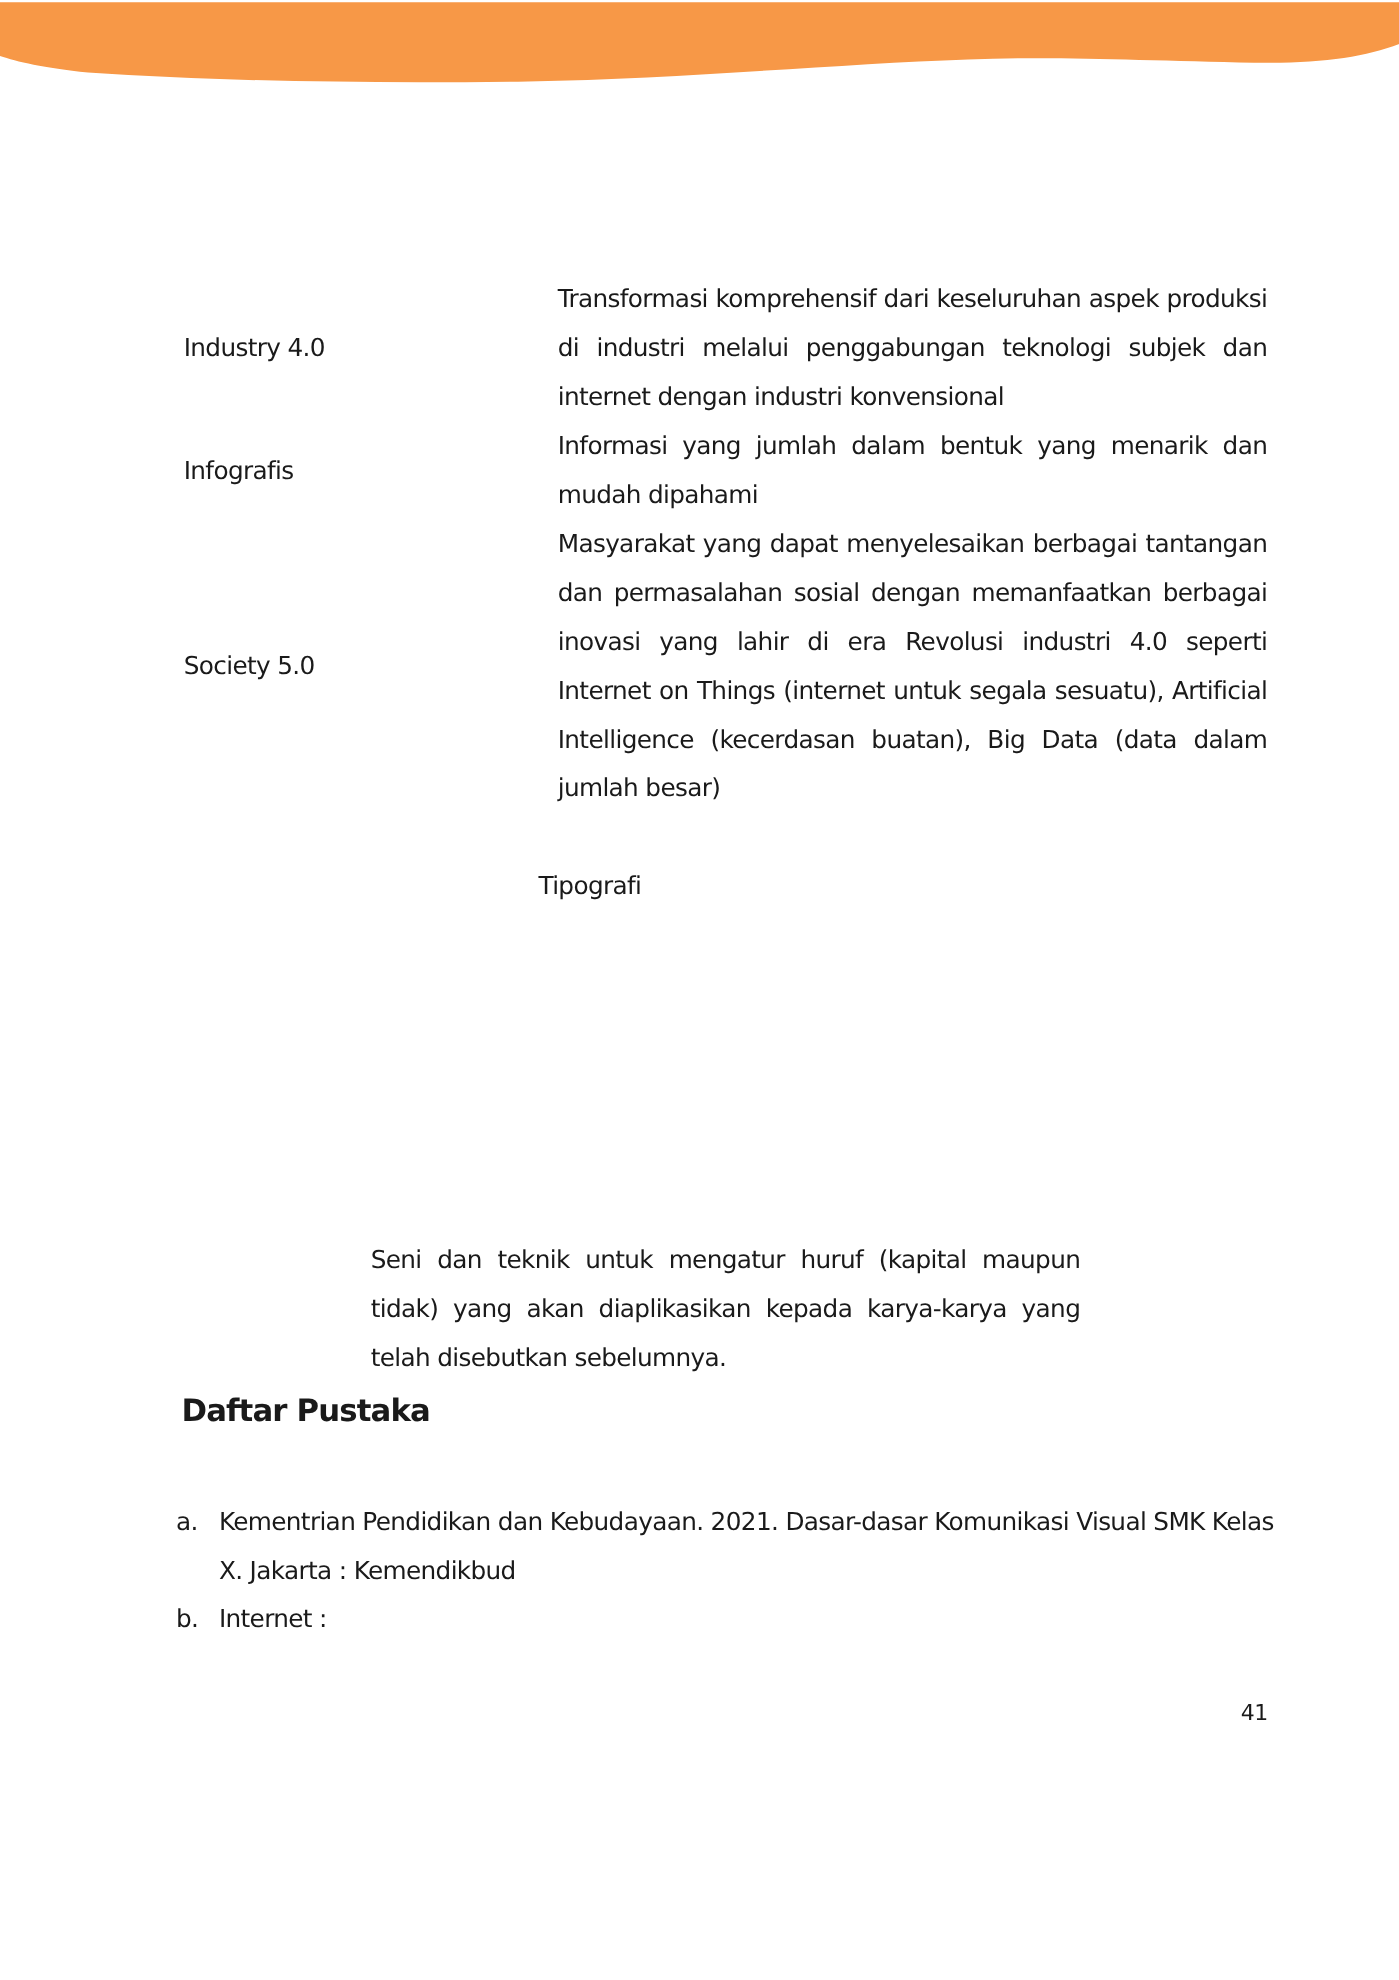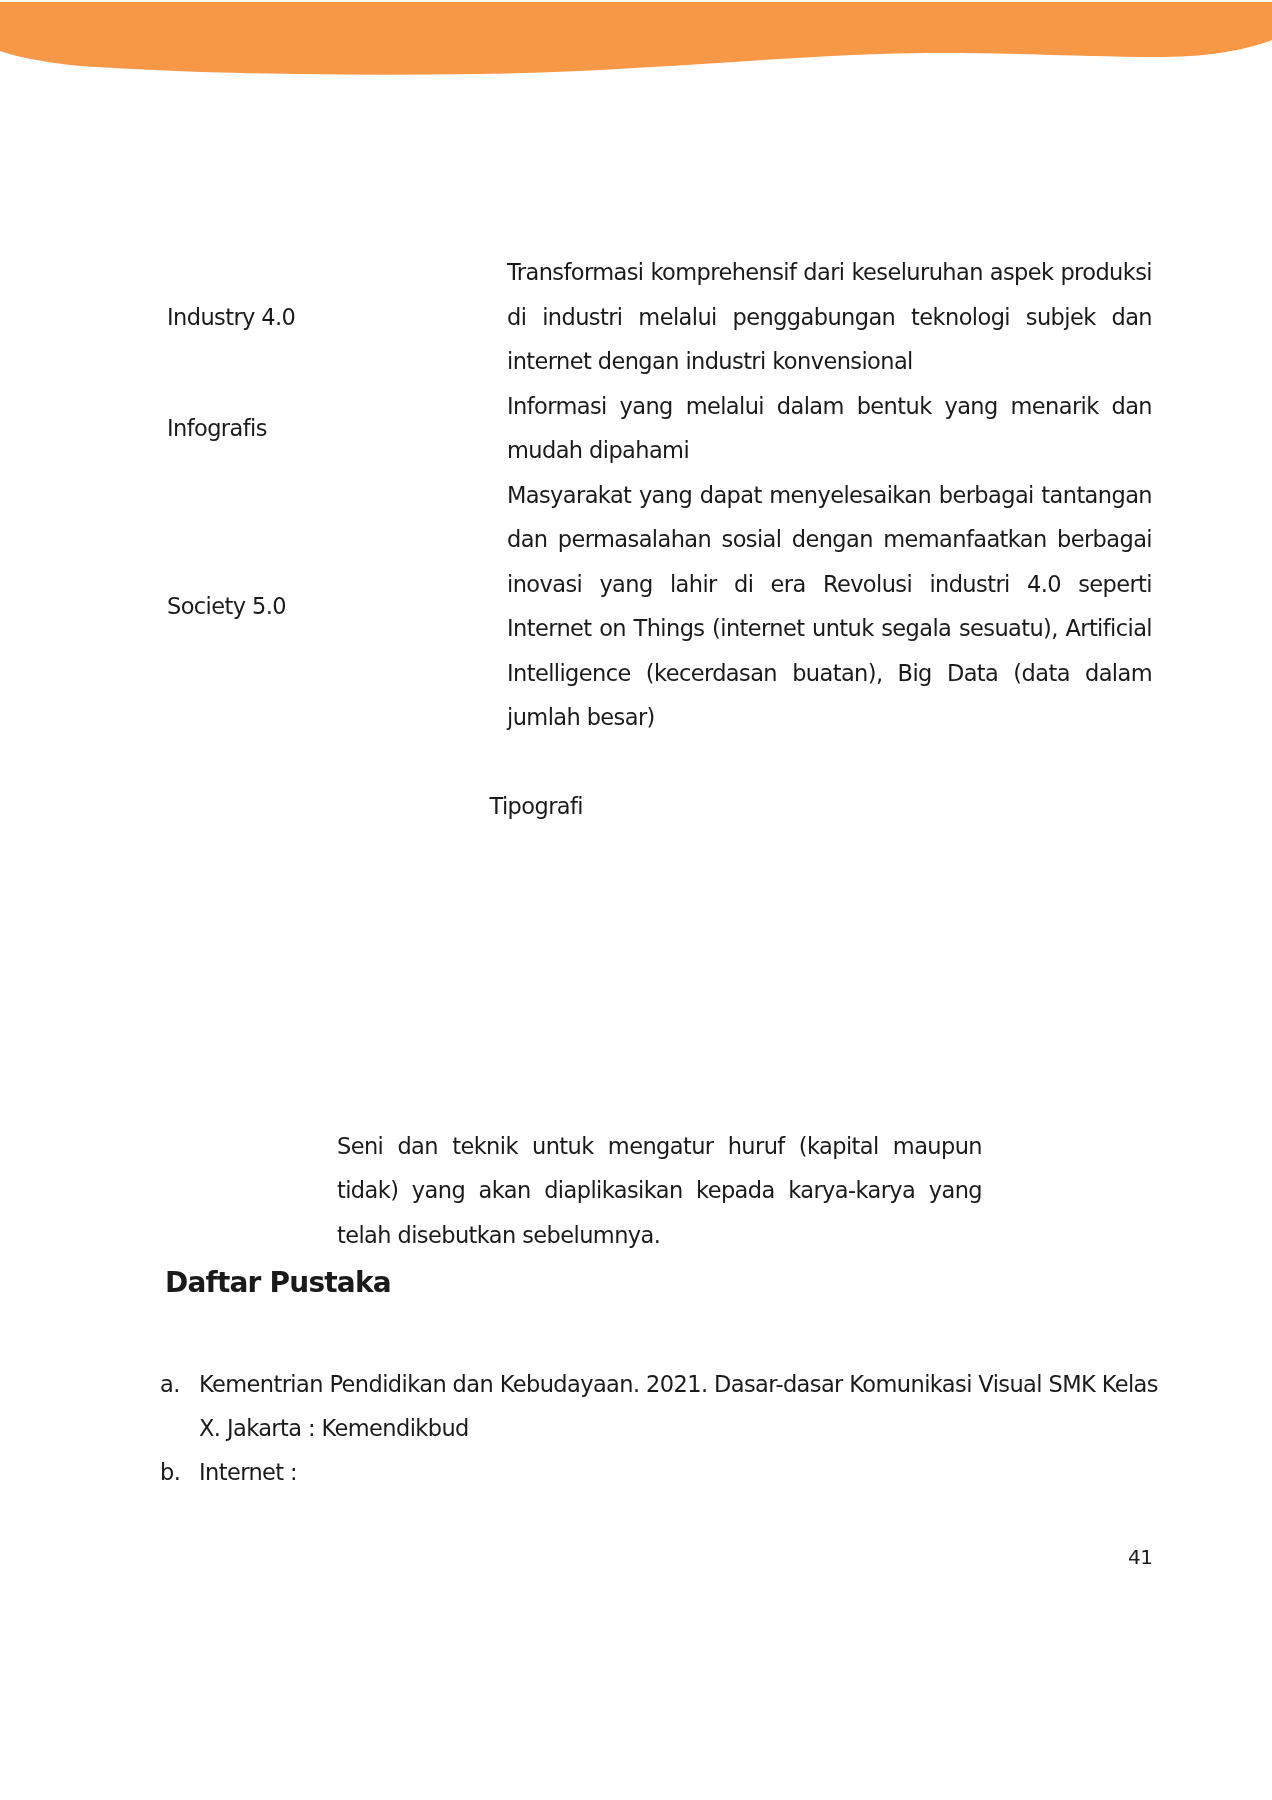--- a/index.html
+++ b/index.html
@@ -97,21 +97,21 @@
   <path d="M0,2 L1272,2 L1272,40 C1240,52 1200,58 1140,57 C1040,55 960,51 880,54 C760,58 620,72 480,74 C340,76 200,74 80,66 C40,62 15,56 0,51 Z" fill="#F79847"></path>
 </svg>
 
 <div class="glossary">
   <div class="gloss-row">
     <div class="gloss-term">Industry 4.0</div>
     <div class="gloss-def">Transformasi komprehensif dari keseluruhan aspek produksi di industri melalui penggabungan teknologi subjek dan internet dengan industri konvensional</div>
   </div>
   <div class="gloss-row">
     <div class="gloss-term">Infografis</div>
-    <div class="gloss-def">Informasi yang melalui dalam bentuk yang menarik dan mudah dipahami</div>
+    <div class="gloss-def">Informasi yang jumlah dalam bentuk yang menarik dan mudah dipahami</div>
   </div>
   <div class="gloss-row">
     <div class="gloss-term">Society 5.0</div>
     <div class="gloss-def">Masyarakat yang dapat menyelesaikan berbagai tantangan dan permasalahan sosial dengan memanfaatkan berbagai inovasi yang lahir di era Revolusi industri 4.0 seperti Internet on Things (internet untuk segala sesuatu), Artificial Intelligence (kecerdasan buatan), Big Data (data dalam jumlah besar)</div>
   </div>
   <div class="gloss-row spaced">
     <div class="gloss-term">Tipografi</div>
     <div class="gloss-def">Seni dan teknik untuk mengatur huruf (kapital maupun tidak) yang akan diaplikasikan kepada karya-karya yang telah disebutkan sebelumnya.</div>
   </div>
 </div>

